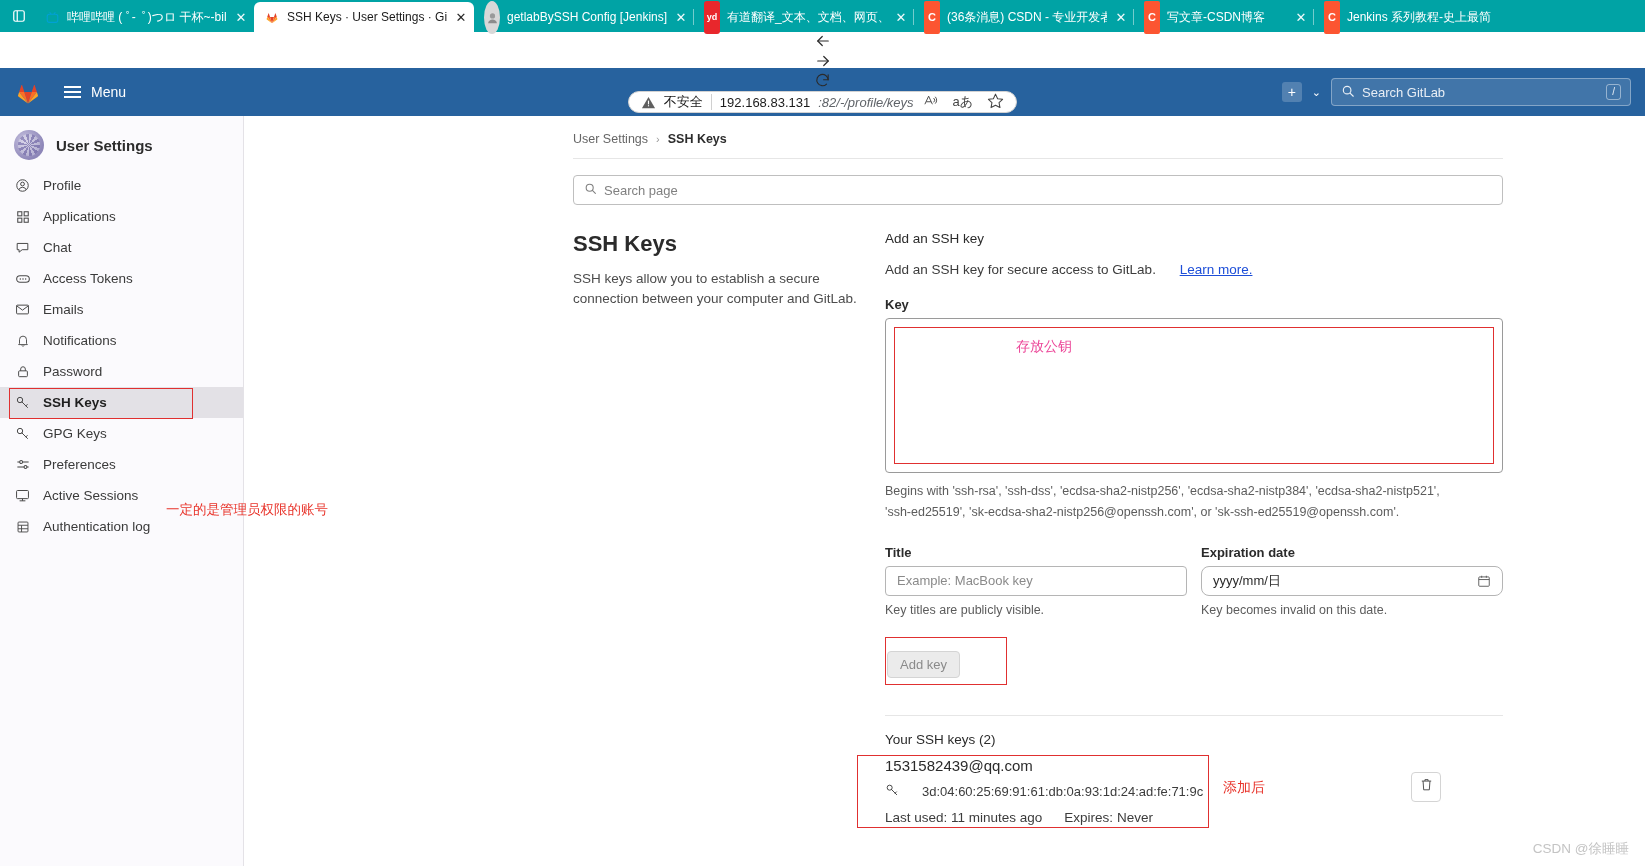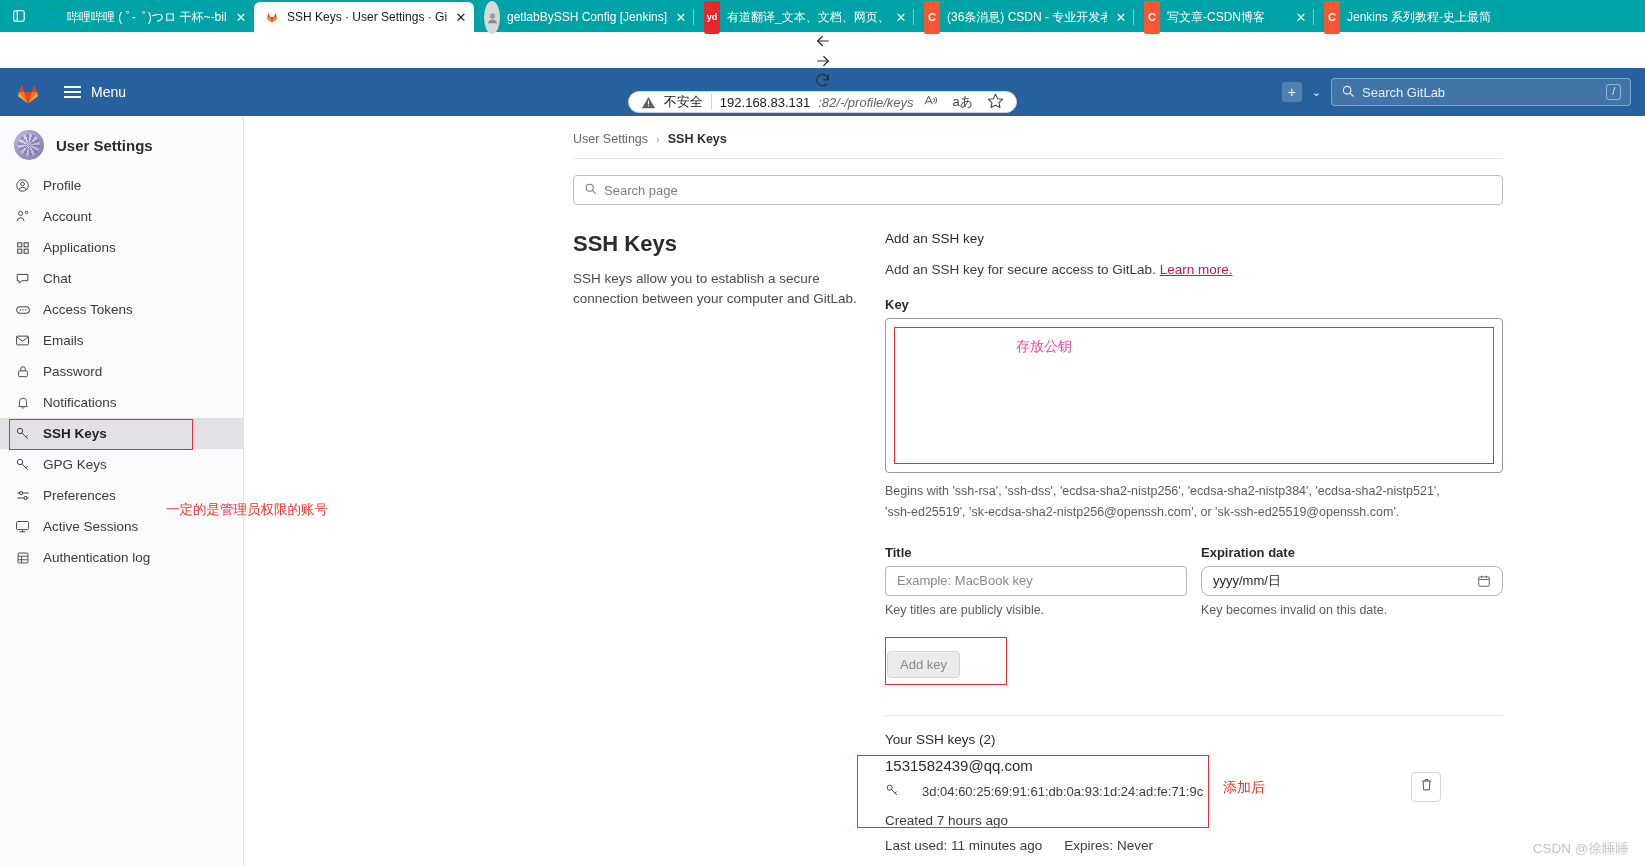--- a/index.html
+++ b/index.html
@@ -254,21 +254,21 @@
     color:#808080;
     font-size: 13px;
   }
   .cols { display:flex; gap:0; margin-top: 26px; }
   .col-left { width: 312px; flex:0 0 312px; padding-right: 28px; }
   .col-right { flex:1 1 auto; }
   .section-title { font-size: 22px; font-weight: bold; color:#2b2b2b; margin:0 0 12px 0; }
   .section-desc { font-size: 13.5px; color:#4c4c4c; line-height:1.5; }
   .sub-title { font-size:13.5px; color:#2b2b2b; margin-bottom:16px; }
   .sub-desc { font-size:13.5px; color:#3c3c3c; margin-bottom:20px; }
-  .link { color:#be185d; }
+  .link { color:#1d4ed8;margin-left:20px; }
   .field-label { font-size:13px; font-weight:bold; color:#2b2b2b; margin-bottom:6px; }
   #key-textarea-wrap {
     position: relative;
     border: 1px solid #9a9a9a;
     border-radius: 4px;
     height: 155px;
     background: #fff;
   }
   #key-annotation-box {
     position:absolute;
@@ -547,30 +547,20 @@
       <span class="sb-icon">
         <svg width="15" height="15" viewBox="0 0 24 24" fill="none" stroke="currentColor" stroke-width="1.6">
             <circle cx="12" cy="12" r="9.2"></circle>
             <circle cx="12" cy="9.6" r="3"></circle>
             <path d="M6 19a6.4 6.4 0 0 1 12 0"></path>
           </svg>
       </span>
       <span>Profile</span>
     </div>
 
-    <div class="sb-item">
-      <span class="sb-icon">
-        <svg width="15" height="15" viewBox="0 0 24 24" fill="none" stroke="currentColor" stroke-width="1.6">
-            <circle cx="9" cy="7" r="3.3"></circle>
-            <path d="M3.5 19.5a5.5 5.5 0 0 1 11 0"></path>
-            <circle cx="18.5" cy="5.5" r="2"></circle>
-          </svg>
-      </span>
-      <span>Account</span>
-    </div>
 
     <div class="sb-item">
       <span class="sb-icon">
         <svg width="14" height="14" viewBox="0 0 24 24" fill="none" stroke="currentColor" stroke-width="1.8">
             <rect x="3" y="3" width="7" height="7"></rect>
             <rect x="14" y="3" width="7" height="7"></rect>
             <rect x="3" y="14" width="7" height="7"></rect>
             <rect x="14" y="14" width="7" height="7"></rect>
           </svg>
       </span>
@@ -603,36 +593,36 @@
         <svg width="15" height="15" viewBox="0 0 24 24" fill="none" stroke="currentColor" stroke-width="1.6" stroke-linejoin="round">
             <rect x="2.5" y="5" width="19" height="14" rx="1.5"></rect>
             <polyline points="2.5,6 12,13 21.5,6"></polyline>
           </svg>
       </span>
       <span>Emails</span>
     </div>
 
     <div class="sb-item">
       <span class="sb-icon">
+        <svg width="14" height="15" viewBox="0 0 24 24" fill="none" stroke="currentColor" stroke-width="1.6">
+            <path d="M6 17V10.5a6 6 0 1 1 12 0V17l1.5 2H4.5z" stroke-linejoin="round"></path>
+            <path d="M10 20.5a2.2 2.2 0 0 0 4 0"></path>
+          </svg>
+      </span>
+      <span>Notifications</span>
+    </div>
+
+    <div class="sb-item">
+      <span class="sb-icon">
         <svg width="14" height="14" viewBox="0 0 24 24" fill="none" stroke="currentColor" stroke-width="1.7">
             <rect x="4.5" y="10" width="15" height="10" rx="1.5"></rect>
             <path d="M8 10V7a4 4 0 0 1 8 0v3"></path>
           </svg>
       </span>
       <span>Password</span>
-    </div>
-
-    <div class="sb-item">
-      <span class="sb-icon">
-        <svg width="14" height="15" viewBox="0 0 24 24" fill="none" stroke="currentColor" stroke-width="1.6">
-            <path d="M6 17V10.5a6 6 0 1 1 12 0V17l1.5 2H4.5z" stroke-linejoin="round"></path>
-            <path d="M10 20.5a2.2 2.2 0 0 0 4 0"></path>
-          </svg>
-      </span>
-      <span>Notifications</span>
     </div>
 
     <div class="sb-item active annotated">
       <span class="sb-icon">
         <svg width="15" height="15" viewBox="0 0 24 24" fill="none" stroke="currentColor" stroke-width="1.6">
             <circle cx="8" cy="8" r="4.3"></circle>
             <line x1="11" y1="11" x2="20" y2="20" stroke-linecap="round"></line>
             <line x1="17.4" y1="17.4" x2="19.6" y2="15.2" stroke-linecap="round"></line>
           </svg>
       </span>
@@ -771,21 +761,20 @@
               <div class="key-fingerprint">
                 <span>
                   <svg width="14" height="14" viewBox="0 0 24 24" fill="none" stroke="currentColor" stroke-width="1.6">
                       <circle cx="8" cy="8" r="4.3"></circle>
                       <line x1="11" y1="11" x2="20" y2="20" stroke-linecap="round"></line>
                       <line x1="17.4" y1="17.4" x2="19.6" y2="15.2" stroke-linecap="round"></line>
                     </svg>
                 </span>
                 <span>3d:04:60:25:69:91:61:db:0a:93:1d:24:ad:fe:71:9c</span>
               </div>
-              <div class="key-meta">Created 7 hours ago</div>
               <div class="key-meta row2">
                 <span>Last used: 11 minutes ago</span>
                 <span>Expires: Never</span>
               </div>
             </div>
 
             <div id="delete-key-btn">
               <span>
                 <svg width="15" height="15" viewBox="0 0 24 24" fill="none" stroke="currentColor" stroke-width="1.5" stroke-linejoin="round">
                     <polyline points="4.5,6.5 19.5,6.5"></polyline>

